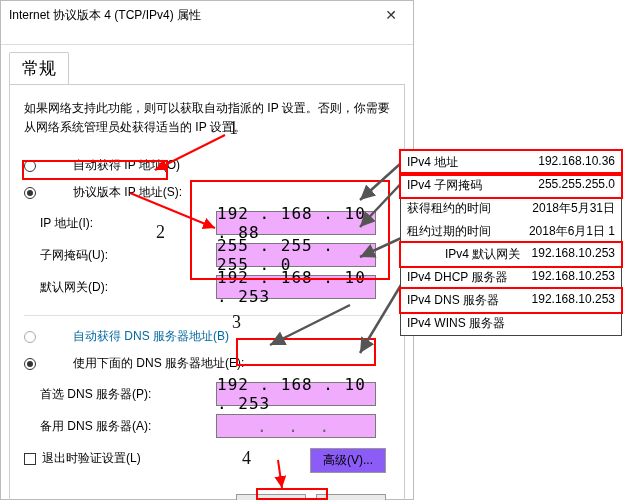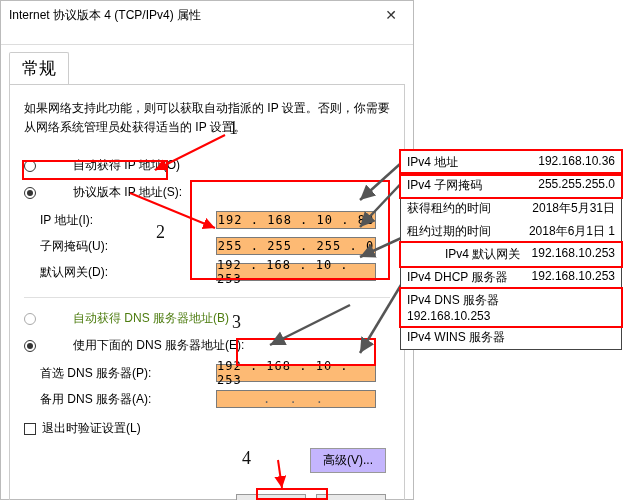--- a/index.html
+++ b/index.html
@@ -11,29 +11,29 @@
 .tab { display: inline-block; padding: 4px 12px; border: 1px solid #ccc; border-bottom: 1px solid #fff; border-top-left-radius: 2px; border-top-right-radius: 2px; background: #fff; position: relative; top: 1px; }
 .tabbody { border: 1px solid #ccc; margin: 0 8px 8px; padding: 14px 14px 10px; height: 444px; position: relative; }
 .instruction { line-height: 1.6; margin-bottom: 18px; }
 .radio-row { display: flex; align-items: center; margin-bottom: 6px; padding: 2px 0; gap: 31px; }
 .radio { width: 12px; height: 12px; border: 1px solid #333; border-radius: 50%; margin-right: 6px; flex-shrink: 0; position: relative; }
 .radio.checked::after { content: ""; position: absolute; width: 6px; height: 6px; background: #333; border-radius: 50%; top: 2px; left: 2px; }
 .radio.disabled { border-color: #aaa; }
 .indent { margin-left: 16px; margin-right:14px; }
 .field-row { display: flex; align-items: center; justify-content: space-between; margin: 8px 0; }
 .field-label { width: 140px; }
-.ipbox { width: 160px; height: 18px; border: 1px solid #7a7a7a; background: #fdba74; display: flex; align-items: center; justify-content: center; font-family: "Segoe UI", monospace; font-size: 12px; letter-spacing: 1px; }
+.ipbox { width: 160px; height: 24px; border: 1px solid #7a7a7a; background: #f0abfc; display: flex; align-items: center; justify-content: center; font-family: "Segoe UI", monospace; font-size: 16px; letter-spacing: 1px; }
 .ipbox.empty { color: #666; letter-spacing: 6px; }
 .divider { border: none; border-top: 1px solid #e0e0e0; margin: 16px 0 10px; }
 .checkbox-row { display: flex; align-items: center; margin-top: 12px; }
 .checkbox { width: 12px; height: 12px; border: 1px solid #333; margin-right: 6px; background: #fff; }
-.btn-advanced { position: absolute; right: 18px; bottom: 54px; padding: 3px 12px; border: 1px solid #999; background: #c4b5fd; font-size: 12px; }
+.btn-advanced { position: absolute; right: 18px; bottom: 54px; padding: 3px 12px; border: 1px solid #999; background: #8b5cf6; font-size: 12px; }
 .dialog-buttons { position: absolute; bottom: 6px; right: 18px; display: flex; gap: 10px; }
 .dlg-btn { padding: 4px 22px; border: 1px solid #999; background: #eaeaea; font-size: 12px; }
-.disabled-text { color: #4d7c0f; }
+.disabled-text { color: #0369a1; }
 
 
 .annot { position: absolute; font-size: 18px; color: #111; font-family: serif; }
 .redbox { position: absolute; border: 2px solid #ff0000; pointer-events: none; }
 .arrow { position: absolute; pointer-events: none; }
 
 
 .info-panel { position: absolute; left: 400px; top: 138px; width: 222px; border: 1px solid #444; background: #fff; font-size: 12px; margin-top: 12px; }
 .info-row { display: flex; justify-content: space-between; padding: 3px 6px; }
 .info-row + .info-row { border-top: 0; }
@@ -207,21 +207,21 @@
         <span>2018年6月1日 1</span>
       </div>
       <div class="info-row" style="outline: rgb(255, 0, 0) solid 2px; padding-left: 44px;">
         <span>IPv4 默认网关</span>
         <span>192.168.10.253</span>
       </div>
       <div class="info-row">
         <span>IPv4 DHCP 服务器</span>
         <span>192.168.10.253</span>
       </div>
-      <div class="info-row" style="outline: rgb(255, 0, 0) solid 2px; flex-direction: column;">
+      <div class="info-row" style="outline: rgb(255, 0, 0) solid 2px;">
         <span>IPv4 DNS 服务器</span>
         <span>192.168.10.253</span>
       </div>
       <div class="info-row">
         <span>IPv4 WINS 服务器</span>
         <span></span>
       </div>
     </div>
 </div>
 

